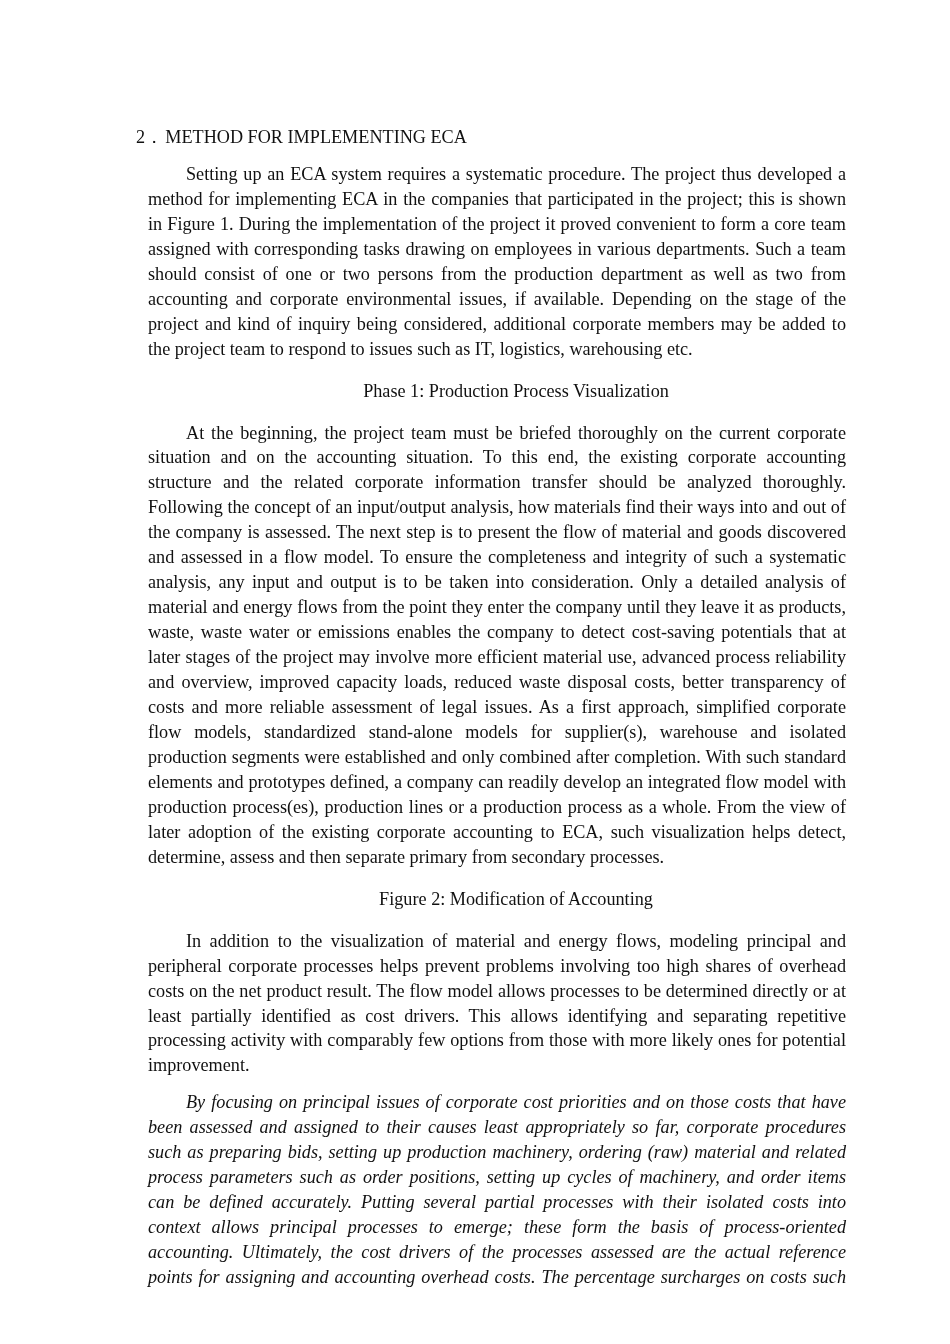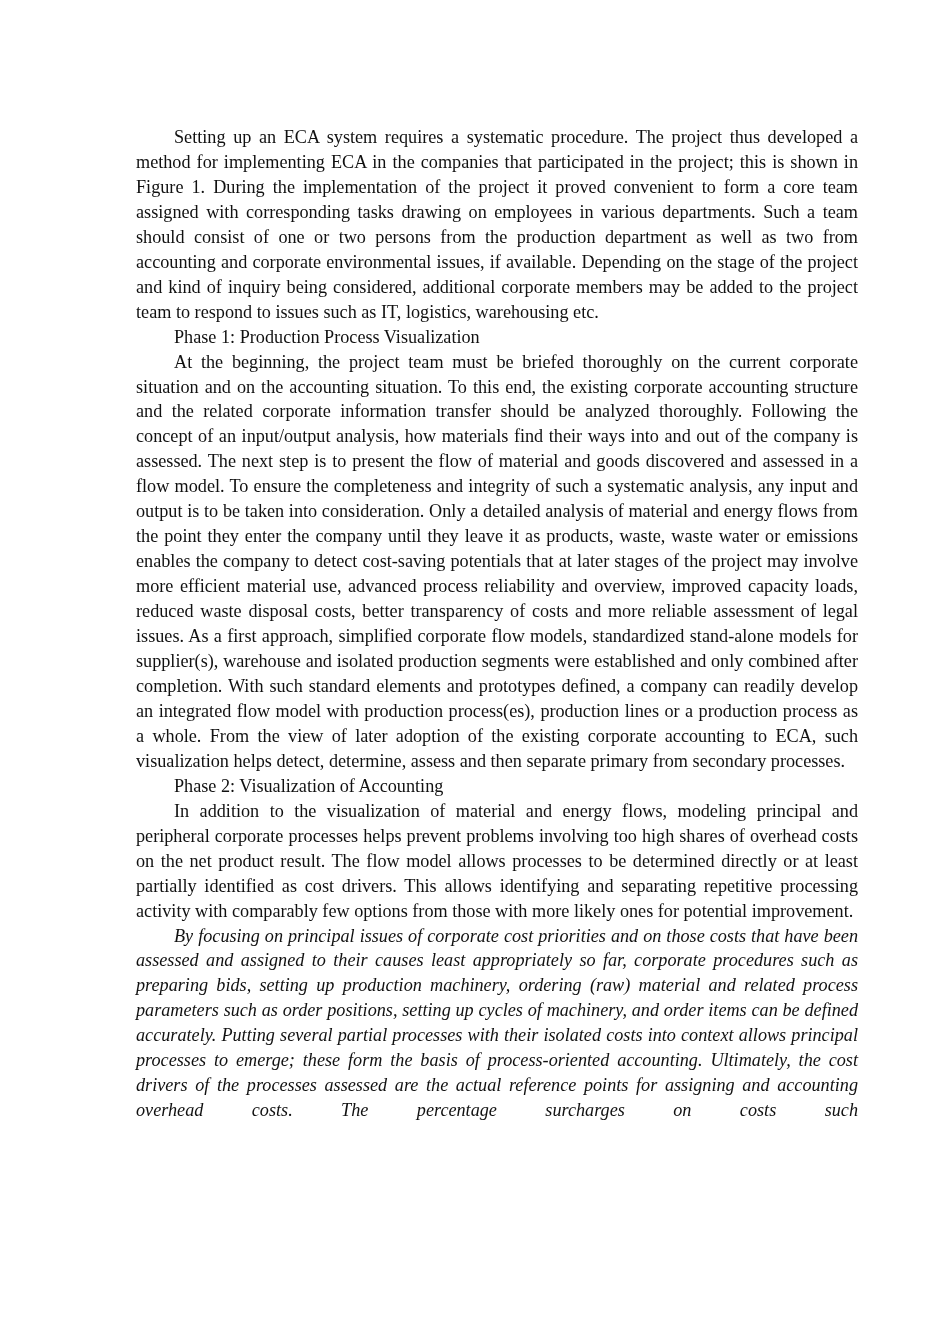--- a/index.html
+++ b/index.html
@@ -24,43 +24,44 @@
     color: #111111;
   }
   .heading {
     margin: 0;
     font-weight: normal;
     font-size: 18.2px;
     text-align: left;
   }
   .heading .num { margin-right: 2px; }
   .para {
-    margin: 0;
+    margin: 12px;
     text-indent: 38px;
     text-align: justify;
   }
   .subhead {
-    margin: 0;
+    margin: 17px;
     text-indent: 38px;
-    text-align: left;
+    text-align: center;
   }
   .para.cut {
     text-align-last: justify;
     font-style: italic;
   }
 </style>
 </head>
 <body>
 
 <div class="page">
+  <h2 class="heading"><span class="num">2．</span><span>METHOD FOR IMPLEMENTING ECA</span></h2>
 
   <p class="para">Setting up an ECA system requires a systematic procedure. The project thus developed a method for implementing ECA in the companies that participated in the project; this is shown in Figure 1. During the implementation of the project it proved convenient to form a core team assigned with corresponding tasks drawing on employees in various departments. Such a team should consist of one or two persons from the production department as well as two from accounting and corporate environmental issues, if available. Depending on the stage of the project and kind of inquiry being considered, additional corporate members may be added to the project team to respond to issues such as IT, logistics, warehousing etc.</p>
 
   <p class="subhead">Phase 1: Production Process Visualization</p>
 
   <p class="para">At the beginning, the project team must be briefed thoroughly on the current corporate situation and on the accounting situation. To this end, the existing corporate accounting structure and the related corporate information transfer should be analyzed thoroughly. Following the concept of an input/output analysis, how materials find their ways into and out of the company is assessed. The next step is to present the flow of material and goods discovered and assessed in a flow model. To ensure the completeness and integrity of such a systematic analysis, any input and output is to be taken into consideration. Only a detailed analysis of material and energy flows from the point they enter the company until they leave it as products, waste, waste water or emissions enables the company to detect cost-saving potentials that at later stages of the project may involve more efficient material use, advanced process reliability and overview, improved capacity loads, reduced waste disposal costs, better transparency of costs and more reliable assessment of legal issues. As a first approach, simplified corporate flow models, standardized stand-alone models for supplier(s), warehouse and isolated production segments were established and only combined after completion. With such standard elements and prototypes defined, a company can readily develop an integrated flow model with production process(es), production lines or a production process as a whole. From the view of later adoption of the existing corporate accounting to ECA, such visualization helps detect, determine, assess and then separate primary from secondary processes.</p>
 
-  <p class="subhead">Phase 2: Visualization of Accounting</p>
+  <p class="subhead">Figure 2: Modification of Accounting</p>
 
   <p class="para">In addition to the visualization of material and energy flows, modeling principal and peripheral corporate processes helps prevent problems involving too high shares of overhead costs on the net product result. The flow model allows processes to be determined directly or at least partially identified as cost drivers. This allows identifying and separating repetitive processing activity with comparably few options from those with more likely ones for potential improvement.</p>
 
   <p class="para cut">By focusing on principal issues of corporate cost priorities and on those costs that have been assessed and assigned to their causes least appropriately so far, corporate procedures such as preparing bids, setting up production machinery, ordering (raw) material and related process parameters such as order positions, setting up cycles of machinery, and order items can be defined accurately. Putting several partial processes with their isolated costs into context allows principal processes to emerge; these form the basis of process-oriented accounting. Ultimately, the cost drivers of the processes assessed are the actual reference points for assigning and accounting overhead costs. The percentage surcharges on costs such</p>
 </div>
 
 </body></html>

